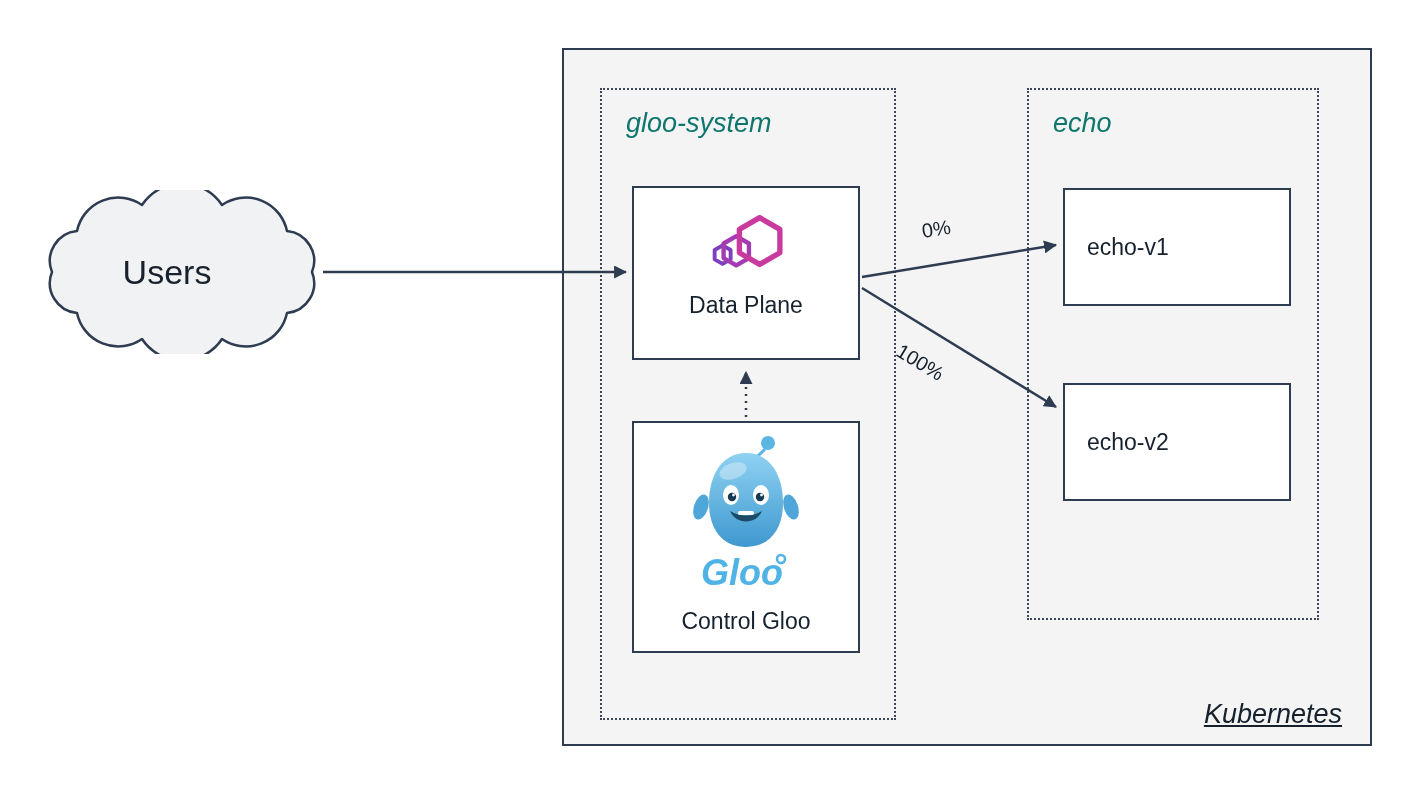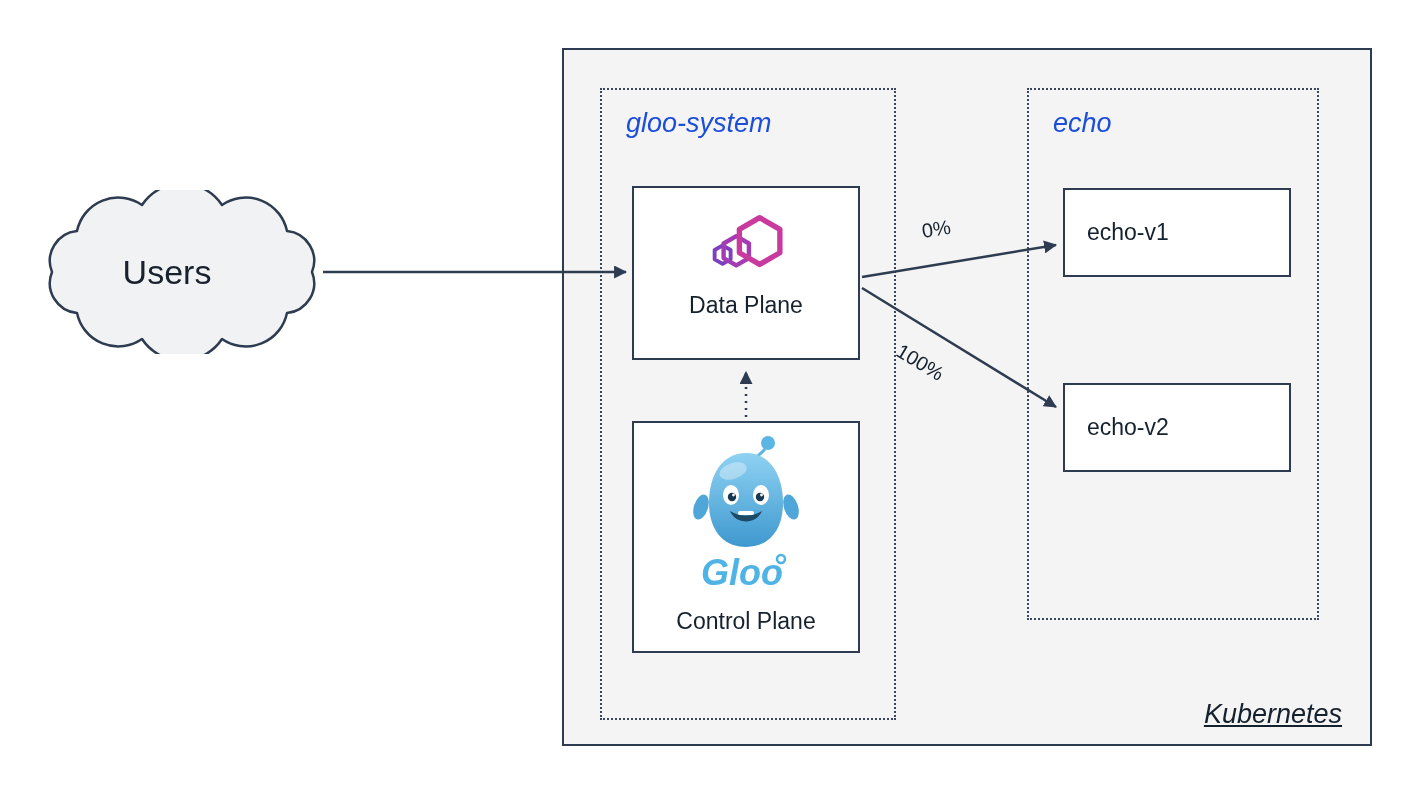--- a/index.html
+++ b/index.html
@@ -23,42 +23,42 @@
     font-style:italic;font-size:27px;color:#16212e;text-decoration:underline;
   }
   .ns-box{
     border:2px dotted #39465c;
     box-sizing:border-box;
   }
   .ns-gloo{left:600px;top:88px;width:296px;height:632px;}
   .ns-echo{left:1027px;top:88px;width:292px;height:532px;}
   .ns-label{
     position:absolute;left:24px;top:18px;
-    font-style:italic;font-size:27px;color:#1d4ed8;
+    font-style:italic;font-size:27px;color:#0f766e;
   }
   .node{
     background:#ffffff;
     border:2px solid #2e3c51;
     box-sizing:border-box;
   }
   .node-dp{
     left:632px;top:186px;width:228px;height:174px;
     display:flex;flex-direction:column;align-items:center;
     padding-top:18px;
   }
   .node-cp{
     left:632px;top:421px;width:228px;height:232px;
     display:flex;flex-direction:column;align-items:center;
     justify-content:space-between;
     padding:10px 0 16px 0;
   }
   .node-label{font-size:23px;color:#16212e;margin-top:12px;}
   .node-echo{
     display:flex;align-items:center;
-    width:228px;height:89px;
+    width:228px;height:118px;
     padding-left:22px;
     font-size:23px;
   }
   .node-echo-v1{left:1063px;top:188px;}
   .node-echo-v2{left:1063px;top:355px;margin-top:28px;}
   .cloud-wrap{left:42px;top:190px;width:280px;height:164px;}
   .edges-svg{
     left:0;top:0;width:1420px;height:810px;
     pointer-events:none;
   }
@@ -122,21 +122,21 @@
       <ellipse cx="75" cy="62" rx="8" ry="10" fill="#ffffff"></ellipse>
       <circle cx="46" cy="64" r="4.2" fill="#173851"></circle>
       <circle cx="74" cy="64" r="4.2" fill="#173851"></circle>
       <circle cx="47.5" cy="62" r="1.4" fill="#ffffff"></circle>
       <circle cx="75.5" cy="62" r="1.4" fill="#ffffff"></circle>
       <path d="M44,78 C50,92 70,92 76,78 C66,84 54,84 44,78 Z" fill="#1d4a66"></path>
       <rect x="52" y="78" width="16" height="4" rx="2" fill="#ffffff"></rect>
       <text x="56" y="152" text-anchor="middle" font-size="36" font-weight="bold" font-style="italic" fill="#4fb3e6" font-family="'Liberation Sans', sans-serif">Gloo</text>
       <circle cx="95" cy="126" r="4" fill="none" stroke="#4fb3e6" stroke-width="2.5"></circle>
     </svg>
-    <div class="node-label" style="margin-top:2px;">Control Plane</div>
+    <div class="node-label" style="margin-top:2px;">Control Gloo</div>
   </div>
 
   <div class="abs node node-echo node-echo-v1">
     <span>echo-v1</span>
   </div>
 
   <div class="abs node node-echo node-echo-v2">
     <span>echo-v2</span>
   </div>
 

